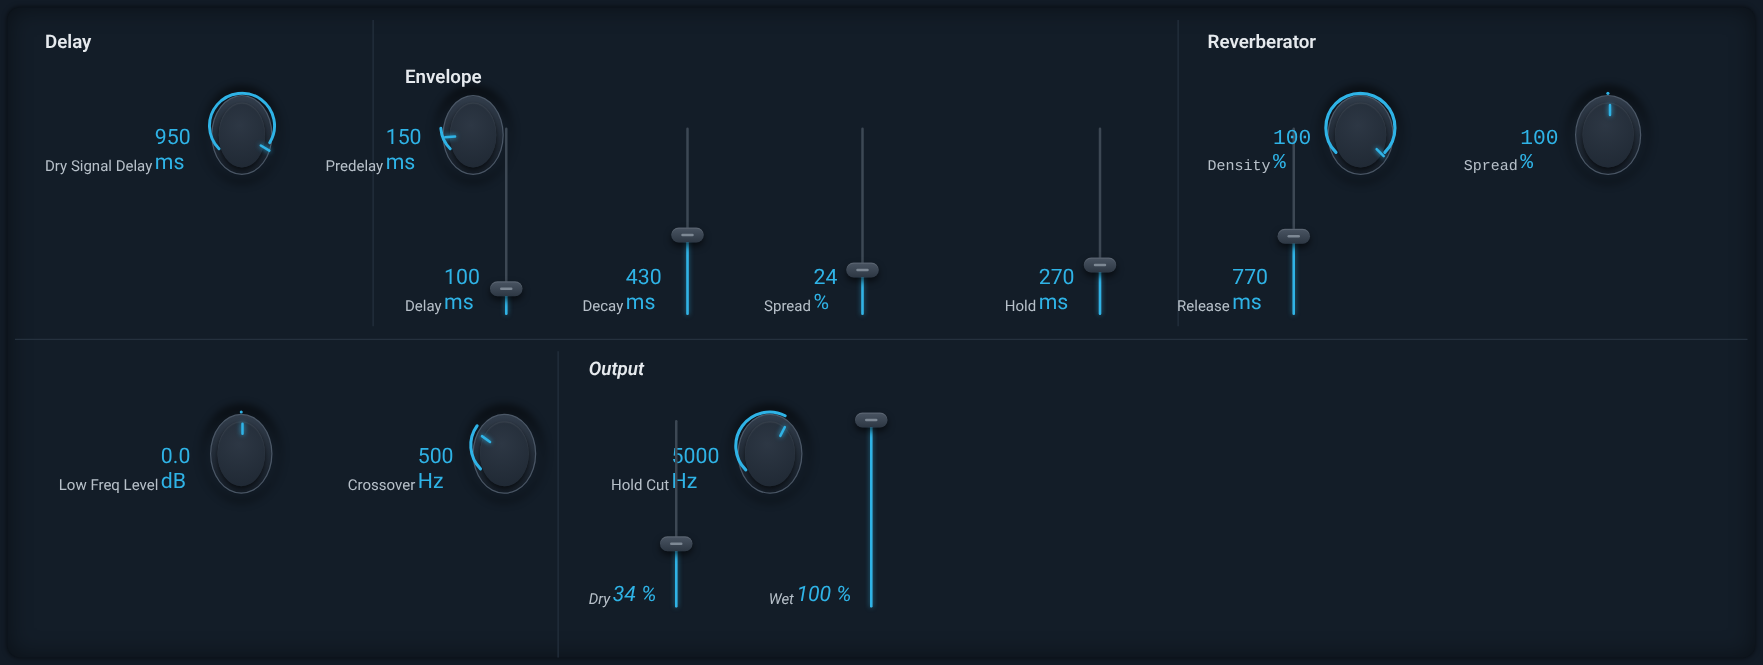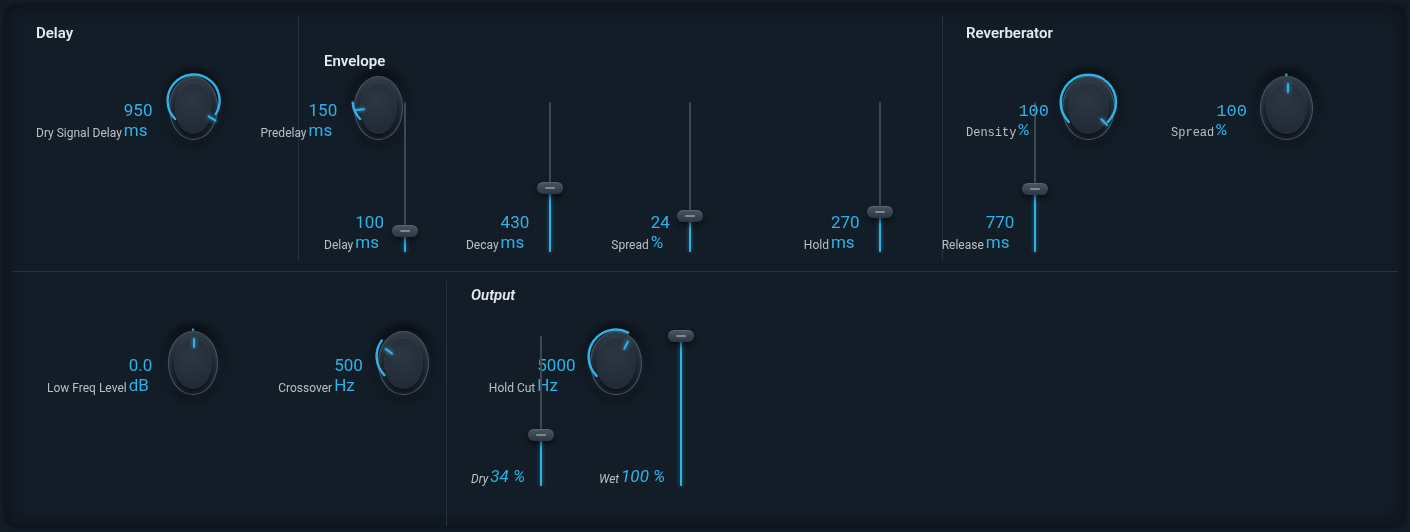--- a/index.html
+++ b/index.html
@@ -160,21 +160,21 @@
 
   .hdiv.mid{left:6px;right:6px;top:265px;}
 
   .knobs-row, .sliders-row{
     display:flex;gap:42px;margin-top:22px;
   }
   .seg-envelope .sliders-row{gap:52px;}
   .seg-envelope .gap-sep{width:58px;} 
 
   .seg-filter .knobs-row{margin-top:0;gap:60px;}
-  .seg-output .sliders-row{gap:44px;margin-top:22px;}
+  .seg-output .sliders-row{gap:60px;margin-top:22px;}
 
   .seg-reverb .knobs-row{gap:56px;margin-top:22px;font-family:Liberation Mono, monospace;}
 
 </style>
 </head>
 <body>
 
 <div class="card">
 
   <div class="hdiv mid"></div>

